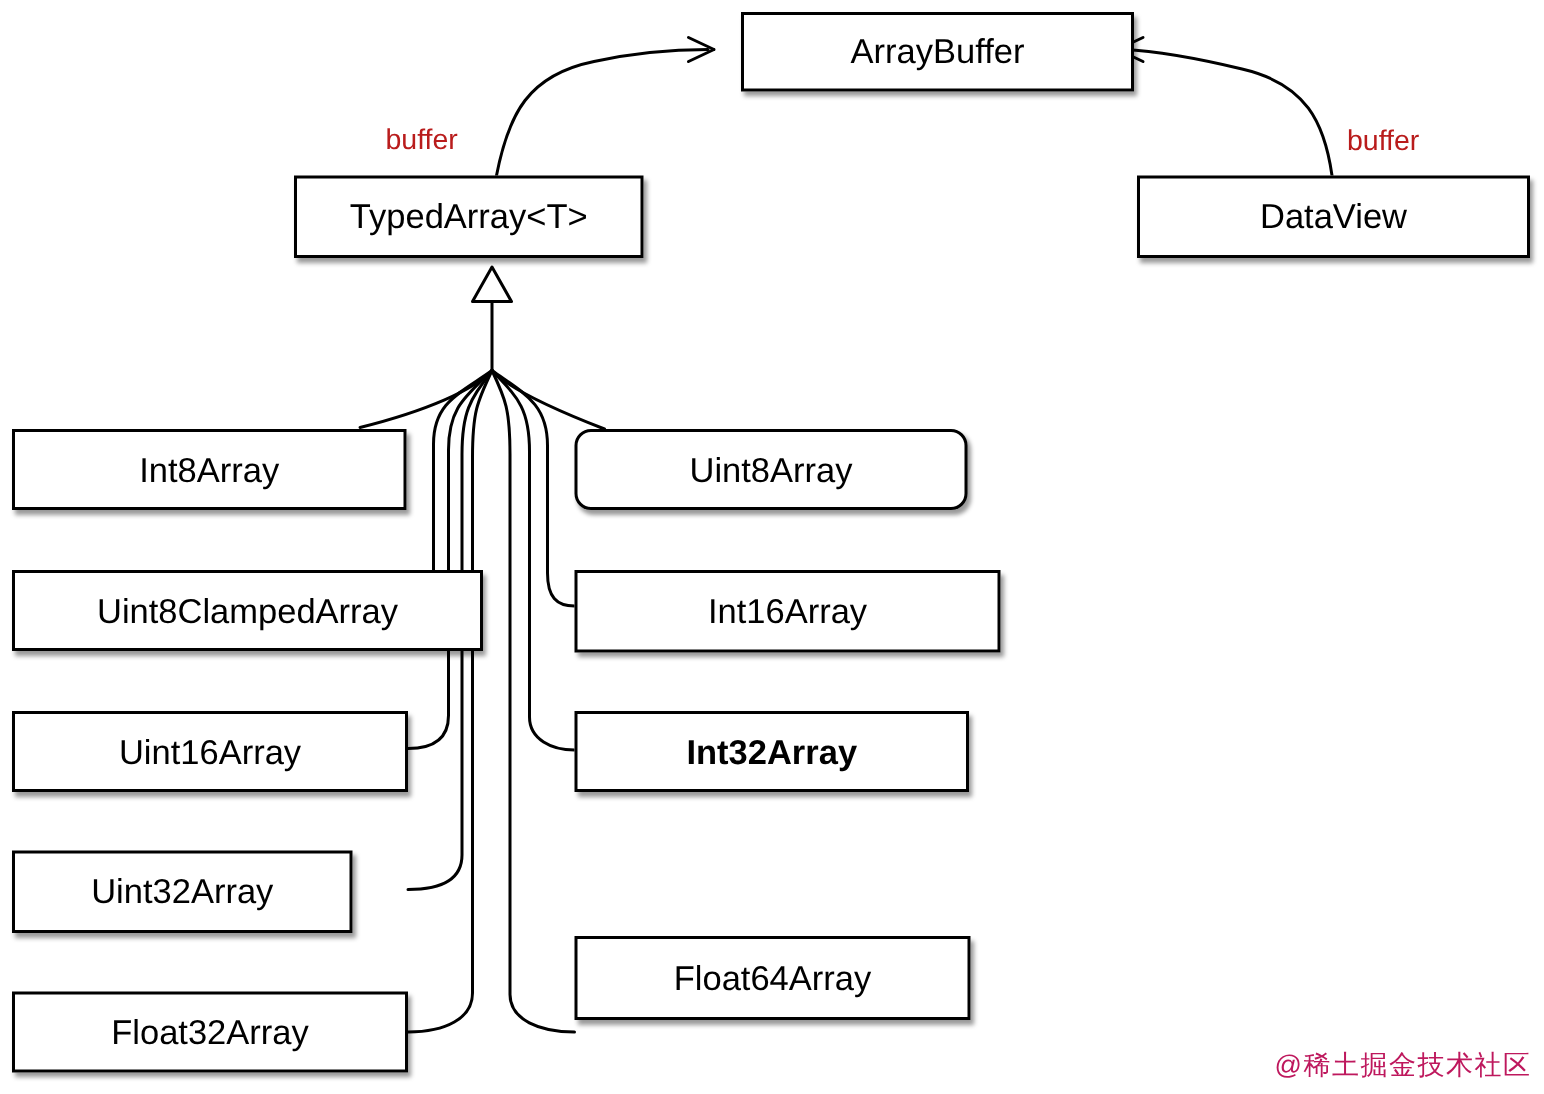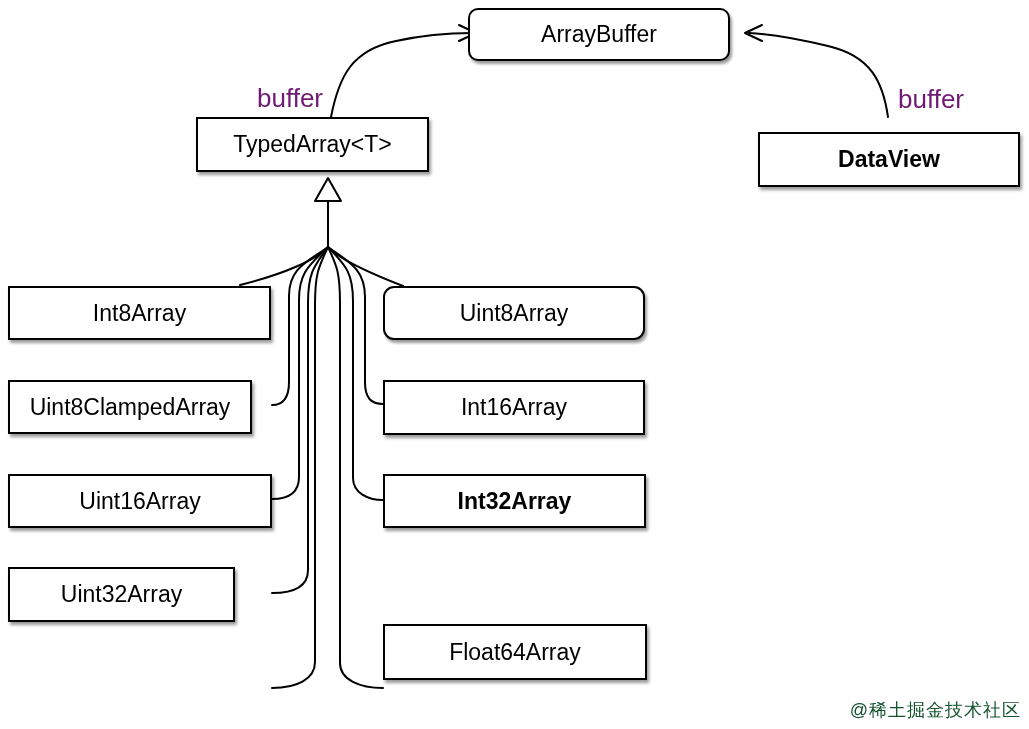--- a/index.html
+++ b/index.html
@@ -24,30 +24,30 @@
     box-shadow: 2px 3px 3px rgba(0,0,0,0.40);
     display: flex;
     align-items: center;
     justify-content: center;
     font-size: 23px;
     color: #000000;
     white-space: nowrap;
   }
   .edge-label {
     position: absolute;
-    font-size: 26px;
-    color: #701a75;
+    font-size: 19px;
+    color: #b91c1c;
     white-space: nowrap;
   }
   .watermark {
     position: absolute;
     right: 8px;
     top: 698px;
     font-size: 18px;
-    color: #14532d;
+    color: #be185d;
     letter-spacing: 1px;
     white-space: nowrap;
   }
 </style>
 </head>
 <body>
 
 <div id="canvas">
 
   <svg id="edges" viewBox="0 0 1029 729" xmlns="http://www.w3.org/2000/svg" fill="none" stroke="#000000" stroke-width="2" stroke-linecap="round" stroke-linejoin="round">
@@ -65,40 +65,41 @@
     <path d="M 328 247 C 307 262, 289 268, 289 296 L 289 382 C 289 398, 283 405, 272 405"></path>
     <path d="M 328 247 C 311 264, 299 271, 299 300 L 299 477 C 299 492, 290 499, 272 499"></path>
     <path d="M 328 247 C 314 266, 308 273, 308 303 L 308 570 C 308 586, 295 593, 272 593"></path>
     <path d="M 328 247 C 318 268, 315 275, 315 305 L 315 662 C 315 679, 297 688, 272 688"></path>
     <path d="M 328 247 C 349 262, 365 269, 365 297 L 365 382 C 365 398, 371 404, 383 404"></path>
     <path d="M 328 247 C 344 264, 353 271, 353 301 L 353 478 C 353 493, 368 500, 383 500"></path>
     <path d="M 328 247 C 337 266, 340 273, 340 303 L 340 663 C 340 680, 360 688, 383 688"></path>
     <path d="M 328 247 C 340 260, 372 274, 403 286"></path>
   </svg>
 
-  <div class="node" style="left:468px; top:8px;   width:262px; height:53px;border-radius:10px;">ArrayBuffer</div>
+  <div class="node" style="left:494px; top:8px;   width:262px; height:53px;">ArrayBuffer</div>
 
   <div class="node" style="left:196px; top:117px; width:233px; height:55px;">TypedArray&lt;T&gt;</div>
 
-  <div class="node" style="left:758px; top:132px; width:262px; height:55px;font-weight:bold;">DataView</div>
+  <div class="node" style="left:758px; top:117px; width:262px; height:55px;">DataView</div>
 
   <div class="node" style="left:8px;   top:286px; width:263px; height:54px;">Int8Array</div>
 
   <div class="node" style="left:383px; top:286px; width:262px; height:54px;border-radius:11px;">Uint8Array</div>
 
-  <div class="node" style="left:8px;   top:380px; width:244px; height:54px;">Uint8ClampedArray</div>
+  <div class="node" style="left:8px;   top:380px; width:314px; height:54px;">Uint8ClampedArray</div>
 
-  <div class="node" style="left:383px; top:380px; width:262px; height:55px;">Int16Array</div>
+  <div class="node" style="left:383px; top:380px; width:284px; height:55px;">Int16Array</div>
 
   <div class="node" style="left:8px;   top:474px; width:264px; height:54px;text-align:right;">Uint16Array</div>
 
   <div class="node" style="left:383px; top:474px; width:263px; height:54px;font-weight:bold;">Int32Array</div>
 
   <div class="node" style="left:8px;   top:567px; width:227px; height:55px;">Uint32Array</div>
 
+  <div class="node" style="left:8px;   top:661px; width:264px; height:54px;">Float32Array</div>
 
   <div class="node" style="left:383px; top:624px; width:264px; height:56px;">Float64Array</div>
 
   <div class="edge-label" style="left:257px; top:83px;">buffer</div>
 
   <div class="edge-label" style="left:898px; top:84px;">buffer</div>
 
   <div class="watermark">@稀土掘金技术社区</div>
 
 </div>

